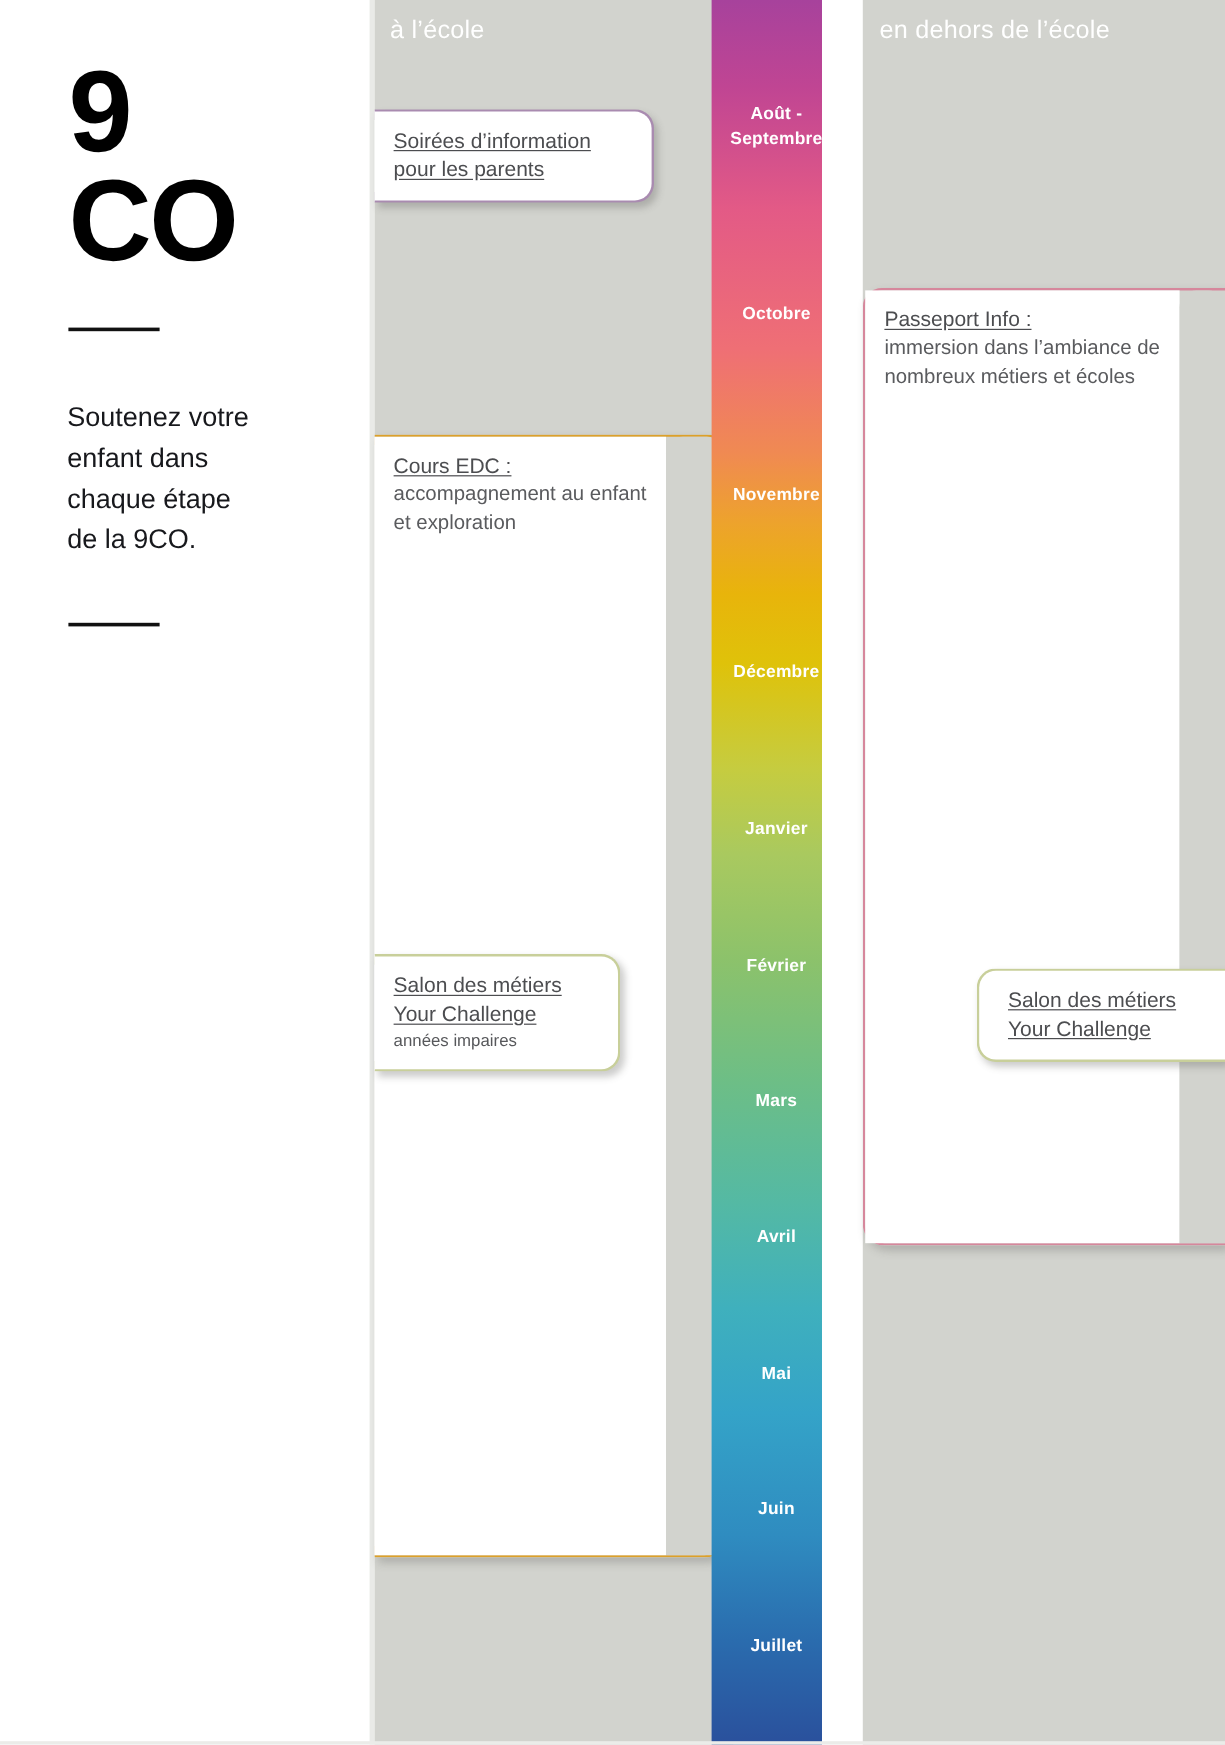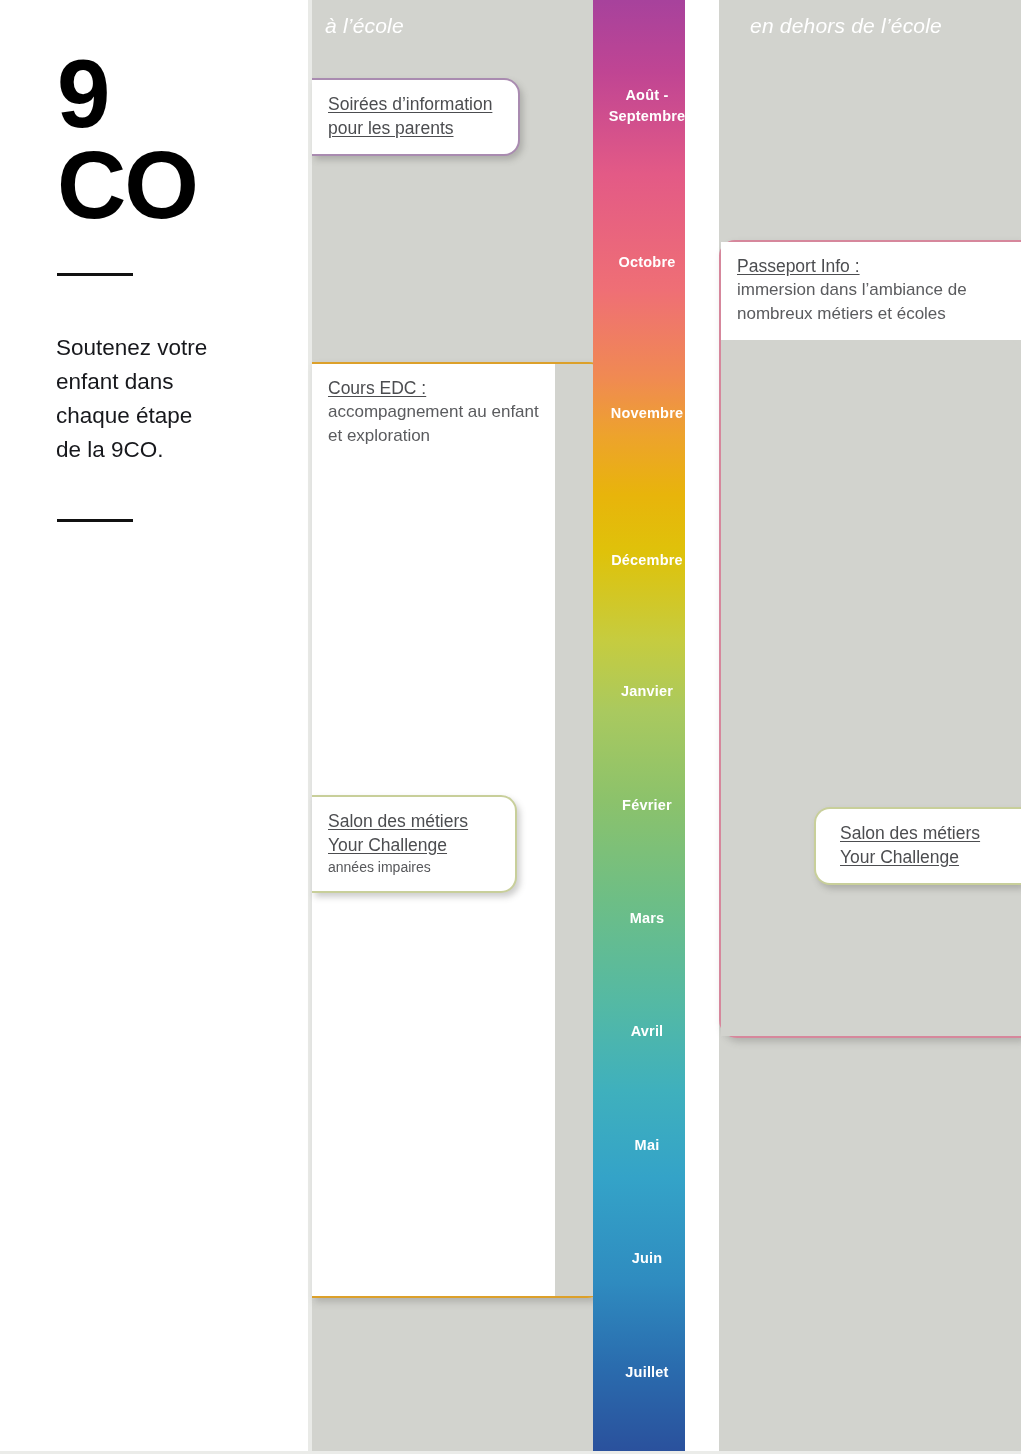--- a/index.html
+++ b/index.html
@@ -55,27 +55,26 @@
   #col-left-bg  { left: 312px; width: 299px; }
   #col-right-bg { left: 719px; width: 302px; }
   #col-divider {
     position: absolute; left: 308px; top: 0;
     width: 4px; height: 1454px;
     background: #e9eae7;
   }
   .col-head {
     position: absolute; top: 14px;
     font-size: 21px;
-    font-style: italic;
     color: #ffffff;
     letter-spacing: 0.2px;
     white-space: nowrap;
   }
   #head-left  { left: 325px; }
-  #head-right { left: 750px; text-align: center; }
+  #head-right { left: 733px; text-align: center; }
 
   
   #timeline {
     position: absolute; left: 593px; top: 0;
     width: 92px; height: 1454px;
     background: linear-gradient(to bottom,
         #a7429c 0%,
         #c04593 5%,
         #e35a86 12%,
         #ef6f75 20%,
@@ -172,21 +171,21 @@
     left: 312px;
     display: flex; 
     border-top: 2px solid;
     border-right: 2px solid;
     border-bottom: 2px solid;
     border-top-right-radius: 16px;
     border-bottom-right-radius: 18px;
   }
   .rail-L .rail-body { border-top-left-radius: 14px; border-top-right-radius: 14px; }
   .rail-R {
-    display: flex; flex-direction: column;
+    display: flex; flex-direction: row;
     border-top: 2px solid;
     border-left: 2px solid;
     border-bottom: 2px solid;
     border-top-left-radius: 16px;
     border-bottom-left-radius: 18px;
   }
   .rail-R .rail-body { border-top-left-radius: 14px; border-top-right-radius: 14px; }
 
   
   .rail-head-shadow {
@@ -214,21 +213,21 @@
 enfant dans
 chaque étape
 de la 9CO.</div>
     <div class="brand-rule" id="brand-rule-bot"></div>
   </div>
 
   <div class="col-bg" id="col-left-bg"></div>
   <div class="col-bg" id="col-right-bg"></div>
   <div id="col-divider"></div>
 
-  <div class="card card-L" style="top:78px; width:208px; border-color:#a98bb0;">
+  <div class="card card-L" style="top:91px; width:233px; border-color:#a98bb0;">
     <div class="card-inner">
       <div class="card-title">Soirées d’information
 pour les parents</div>
     </div>
   </div>
 
   <div class="rail rail-L" style="top:362px; width:293px; height:936px; border-color:#dca02a;">
     <div class="rail-head">
       <div class="card-title">Cours EDC :</div>
       <div class="card-sub">accompagnement au enfant

